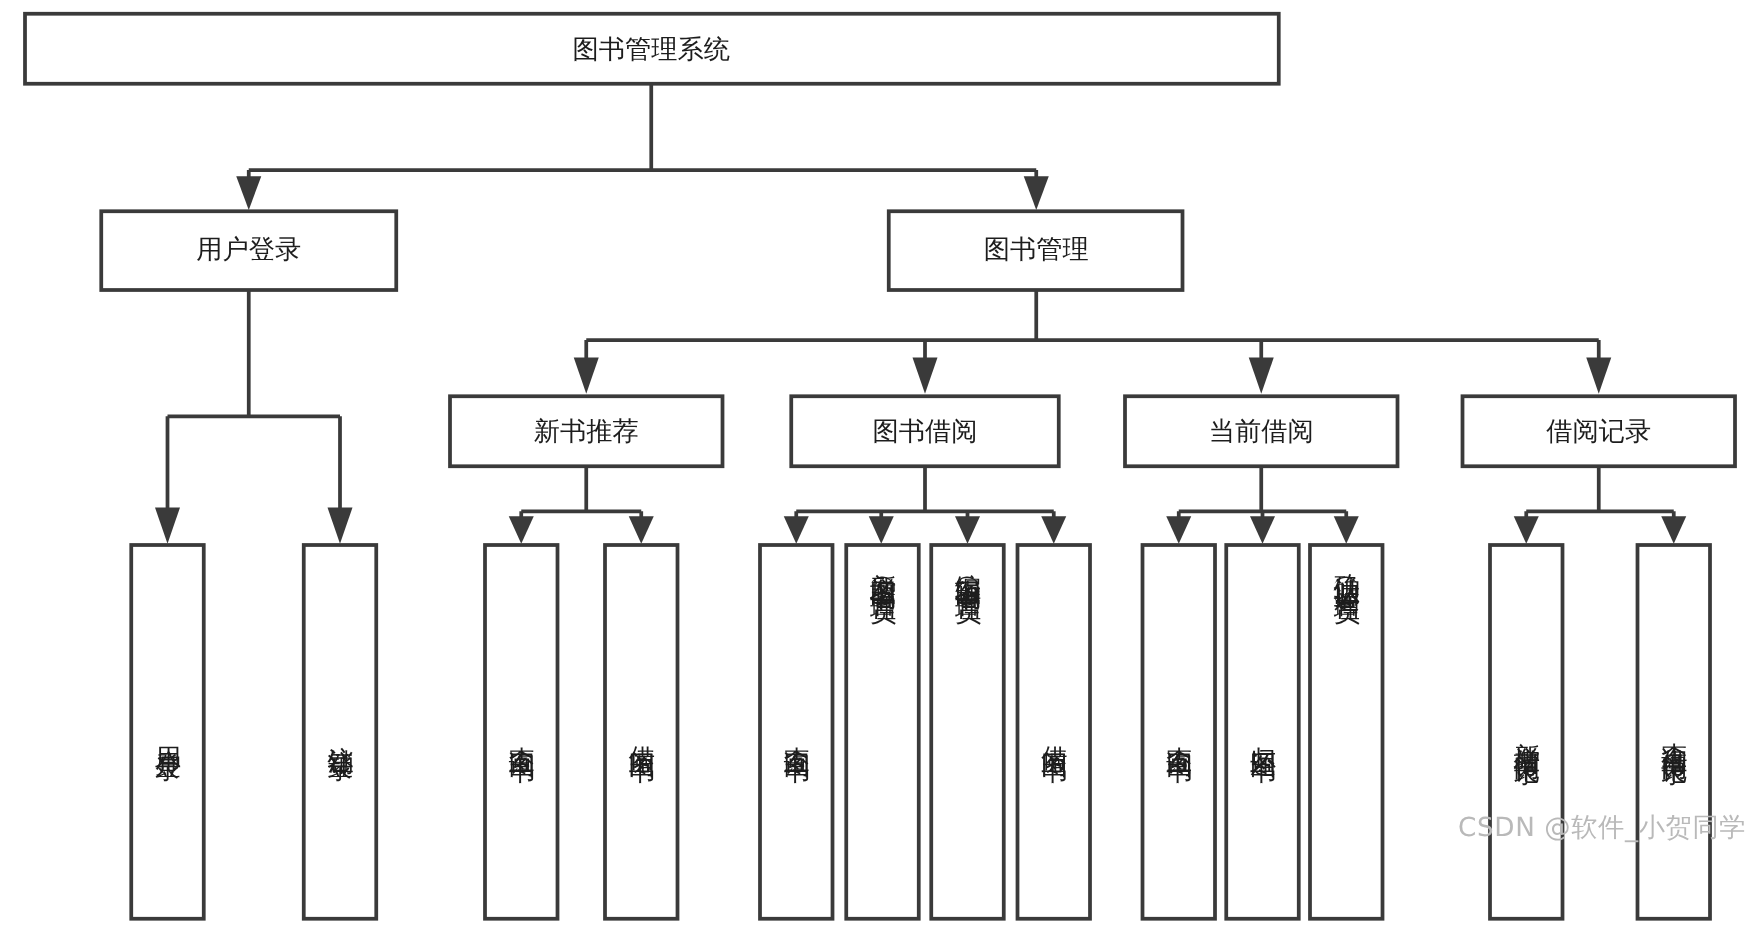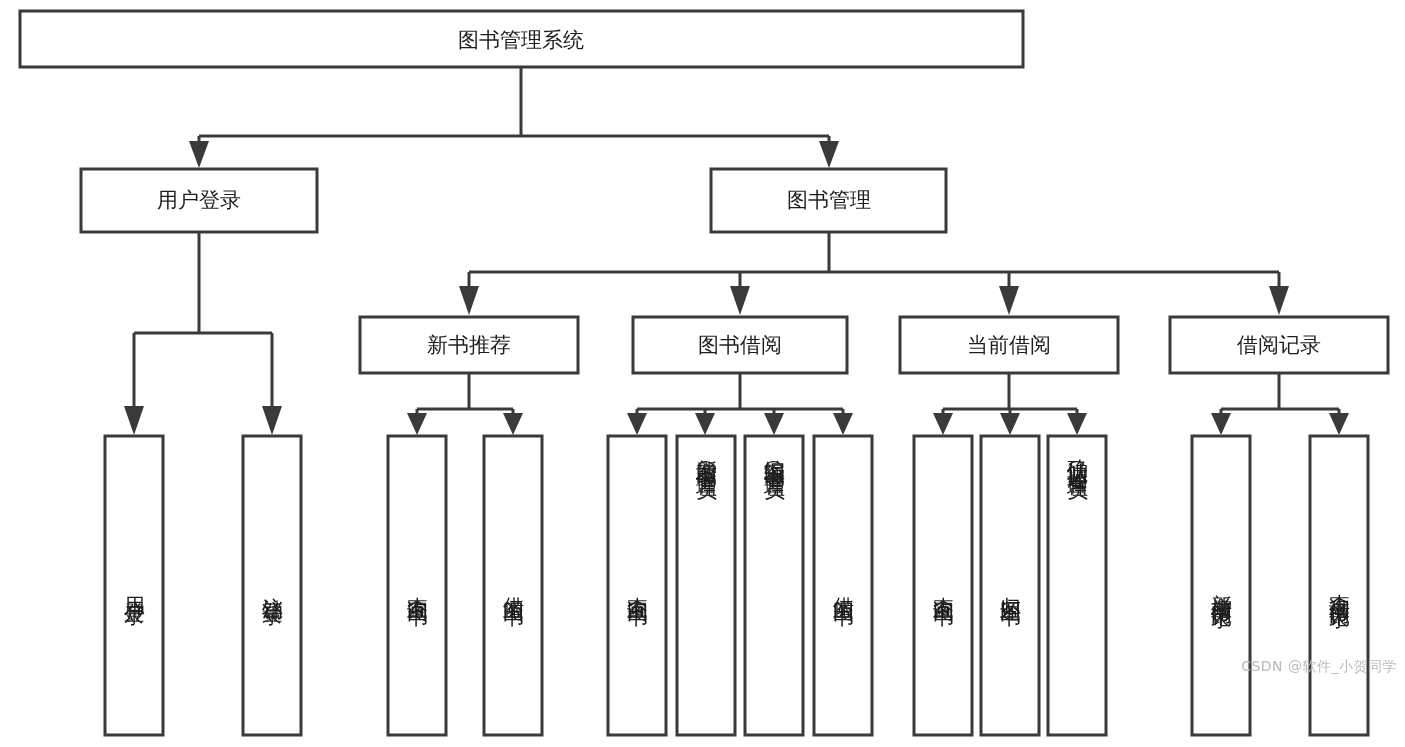--- a/index.html
+++ b/index.html
@@ -63,21 +63,21 @@
     line-height: 1.0;
     color: #1d1d1d;
     letter-spacing: 3px;
     white-space: nowrap;
   }
   .watermark {
     position: absolute;
     right: 8px;
     bottom: 6px;
     font-family: "DejaVu Sans", "Liberation Sans", sans-serif;
-    font-size: 14px;
+    font-size: 21px;
     color: #b9b9b9;
     letter-spacing: 0.5px;
     user-select: none;
   }
 </style>
 </head>
 <body>
 
 <div id="diagram-root">
 

